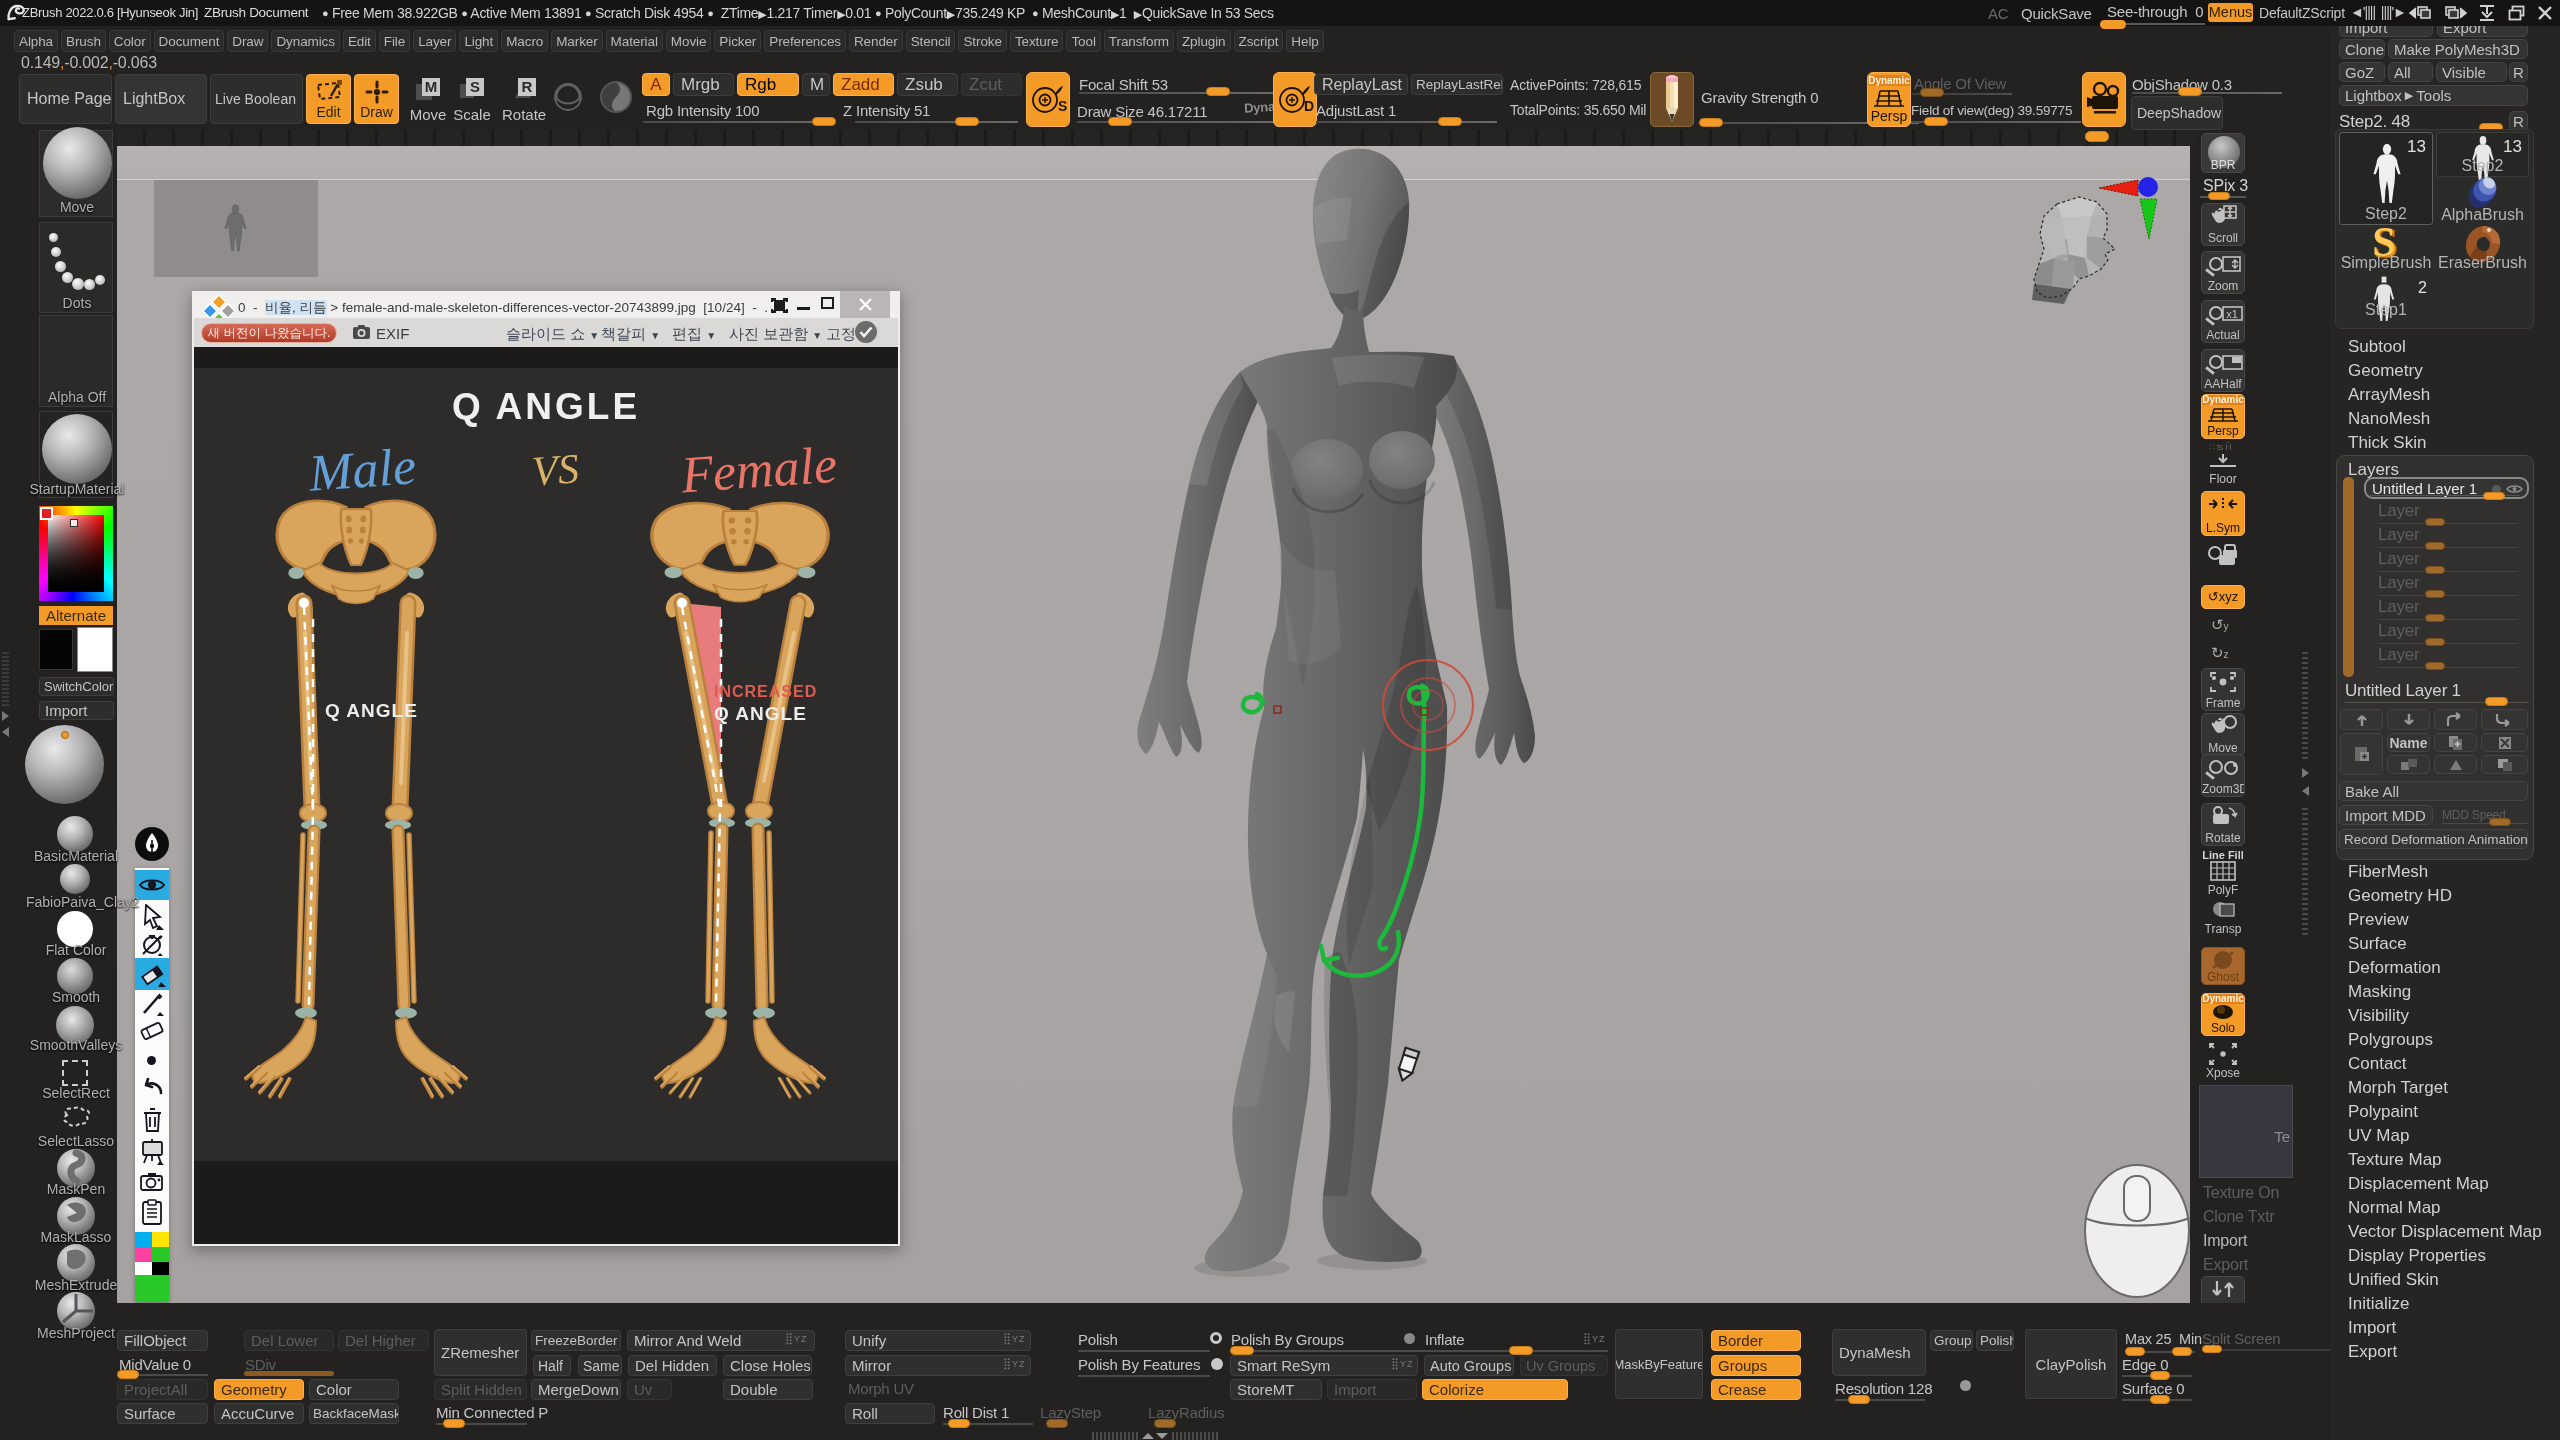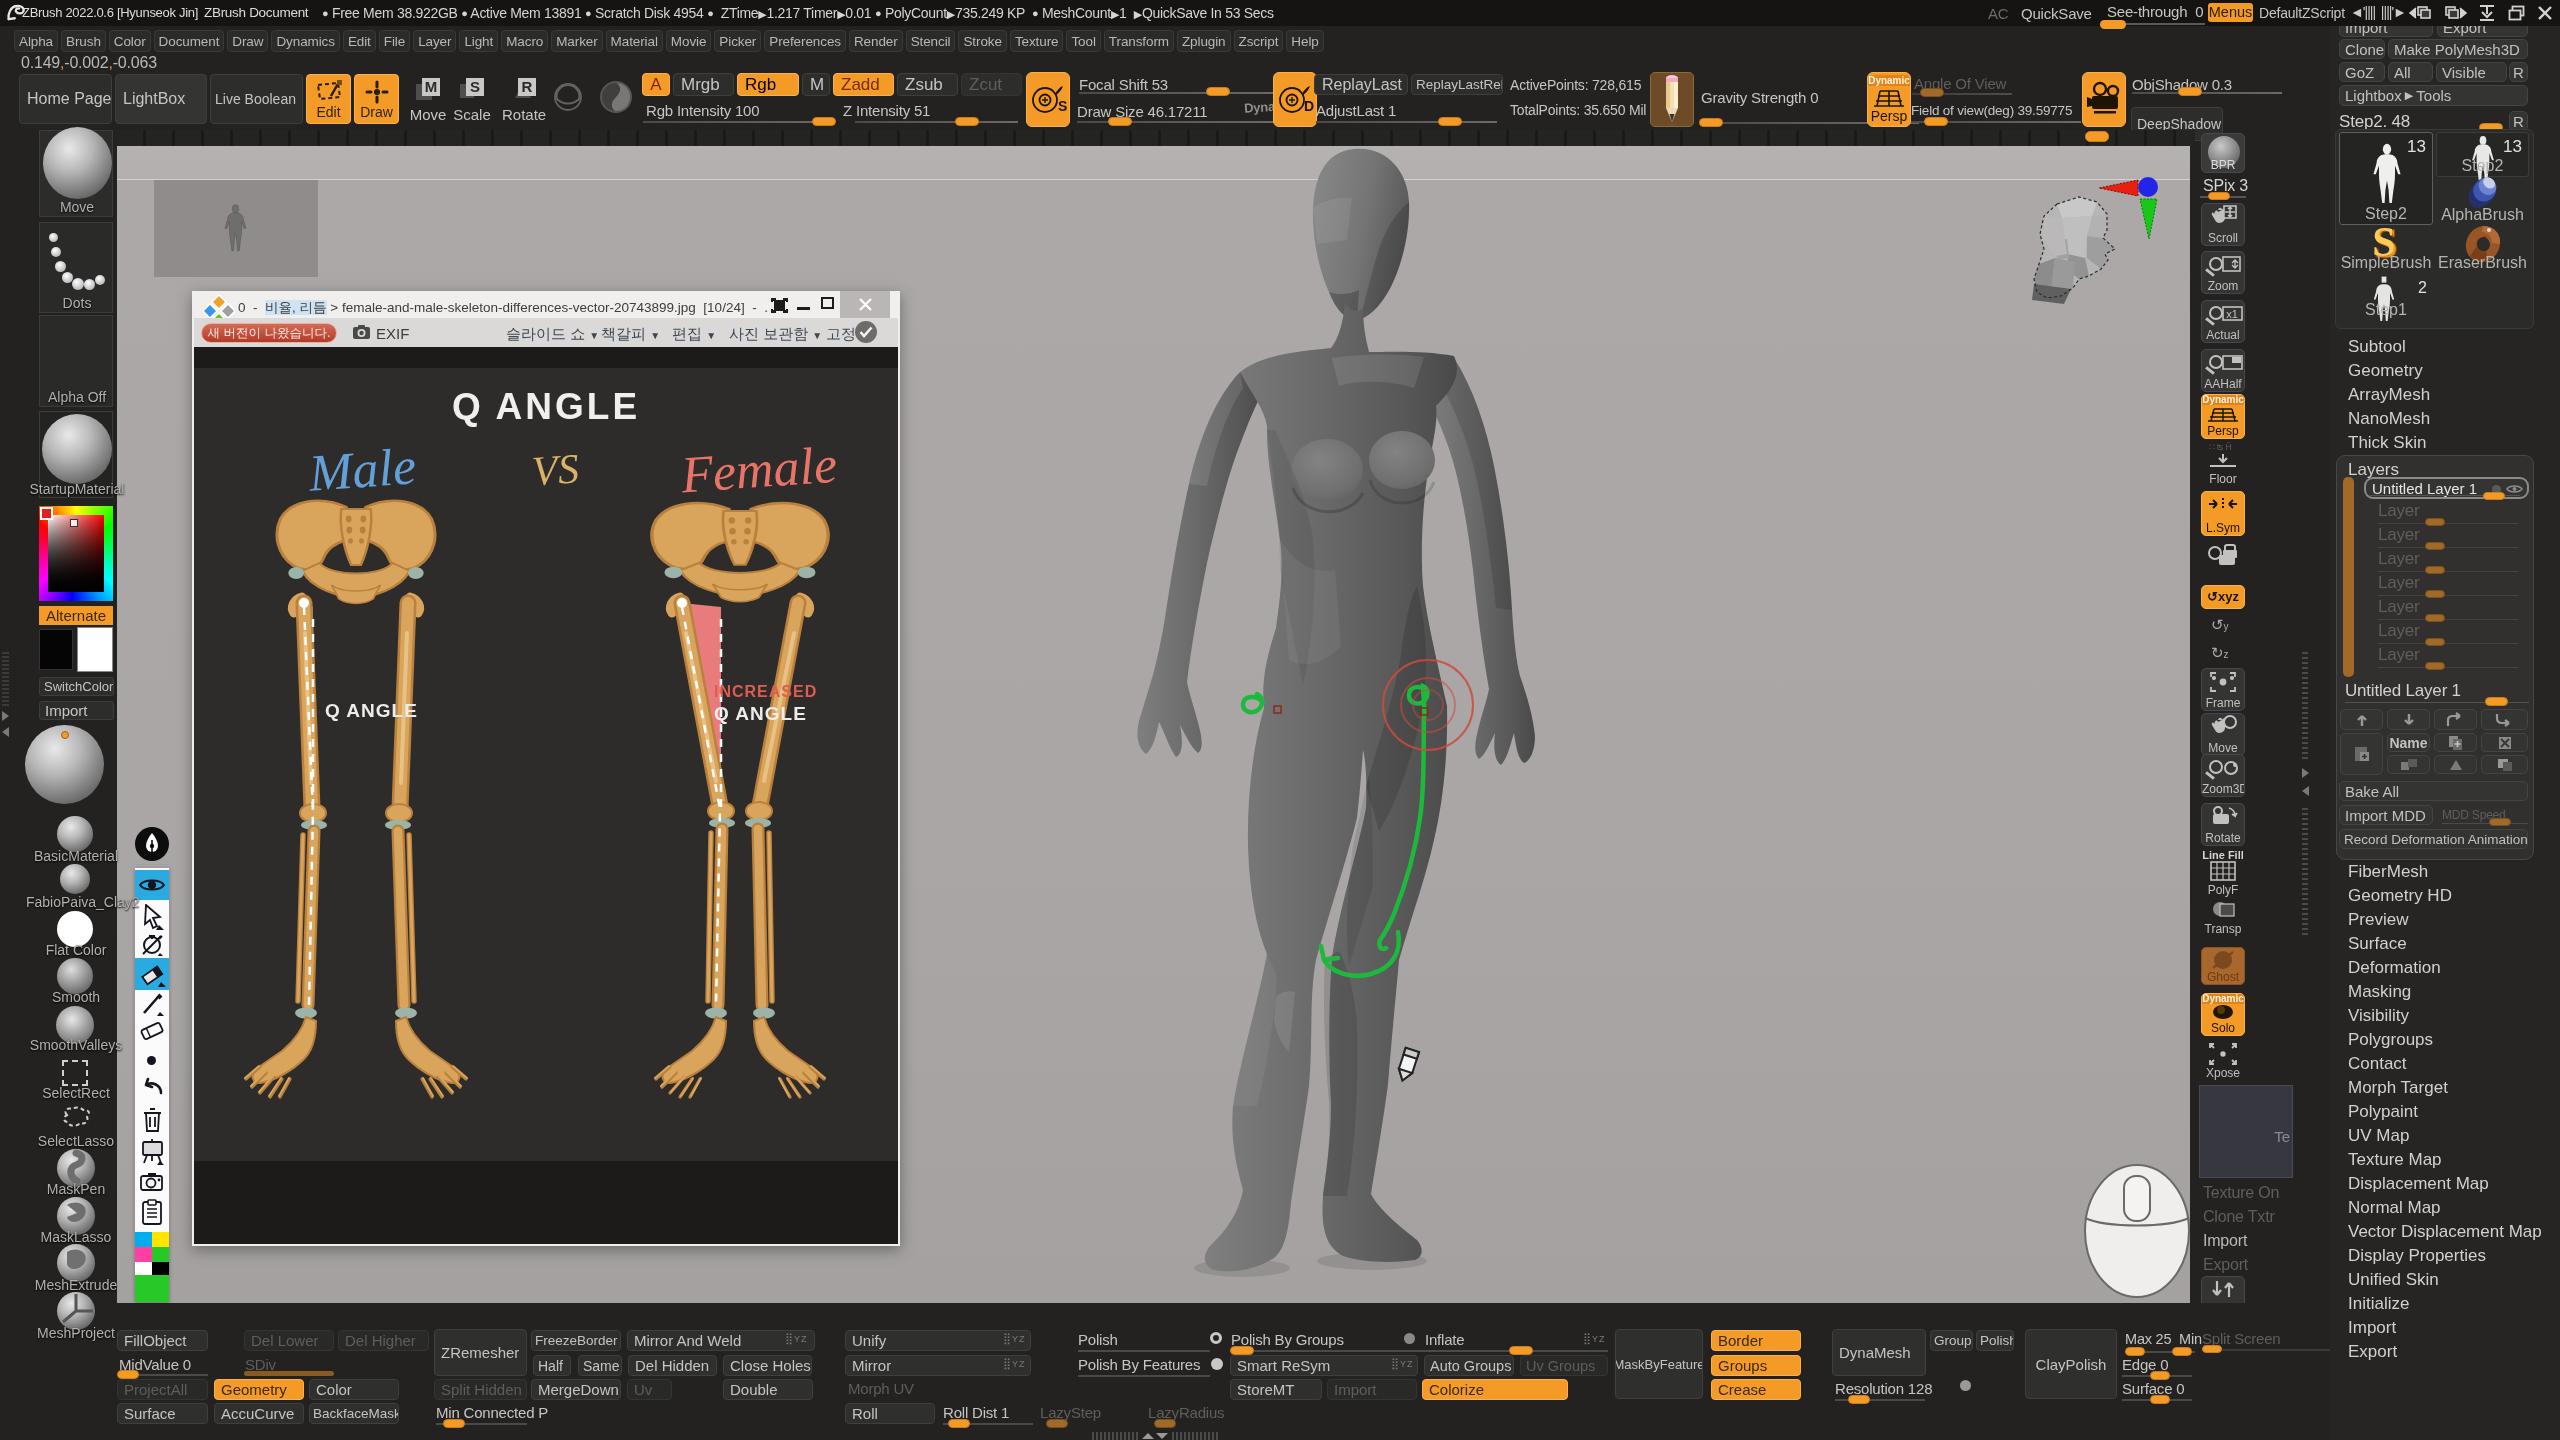--- a/index.html
+++ b/index.html
@@ -219,21 +219,21 @@
             <circle cx="29" cy="10" r="5" fill="none" stroke="#1d1405" stroke-width="2.4"></circle>
             <rect x="8" y="15" width="26" height="13" rx="2"></rect>
             <path d="M8 18 L3 16 v10 L8 25 Z"></path>
             <rect x="10" y="30" width="22" height="2.5"></rect>
           </g>
         </svg>
       </div>
   <div class="lbl" style="left:2132px;top:76px">ObjShadow 0.3</div>
   <div class="track" style="left:2132px;top:92px;width:150px"></div>
   <div class="handle" style="left:2178px;top:87px"></div>
-  <div class="btn" style="left:2131px;top:107px;width:92px;height:21px;font-size:14px;padding:16px 5px">DeepShadow</div>
+  <div class="btn" style="left:2131px;top:96px;width:92px;height:21px;font-size:14px;padding:16px 5px">DeepShadow</div>
 </div>
 
 <div class="abs" style="left:117px;top:130px;width:2078px;height:16px;background:repeating-linear-gradient(90deg,#242423 0 26px,#1a1a19 26px 29px)"></div>
 <div class="handle" style="left:2085px;top:131px;width:24px;height:11px"></div>
 
 <div class="abs" id="leftbar" style="left:0;top:130px;width:117px;height:1230px;background:#232221;z-index:3">
   <style>
   .sth{position:absolute;left:39px;width:74px;background:#2c2c2b;border:1px solid #3c3c3b}
   .sth .lab{position:absolute;bottom:1px;left:-13px;width:100px;text-align:center;font-size:14px;color:#b2b1b0;text-shadow:0 1px 2px #000}
   .sphere{position:absolute;border-radius:50%;background:radial-gradient(circle at 38% 30%,#e9e9e9,#b7b7b7 35%,#7f7f7f 65%,#4e4e4e 92%)}
@@ -750,21 +750,21 @@
           </g>
         </svg><div class="t" style="color:#1d1405">L.Sym</div></div>
   <div class="rsb" style="top:413px;height:38px;background:none;border:none"><svg width="36" height="26" viewBox="0 0 36 26">
           <g fill="#c2c1c0">
             <circle cx="10" cy="10" r="6" fill="none" stroke="#c2c1c0" stroke-width="2"></circle>
             <rect x="14" y="12" width="16" height="10" rx="2"></rect>
             <rect x="20" y="2" width="10" height="9" rx="2" fill="none" stroke="#c2c1c0" stroke-width="2"></rect>
             <rect x="18" y="7" width="14" height="8" rx="1"></rect>
           </g>
         </svg></div>
-  <div class="rsb or" style="top:455px;height:24px;line-height:22px;font-size:13px;font-weight:bold;color:#1d1405">↺xyz</div>
+  <div class="rsb or" style="top:455px;height:24px;line-height:22px;font-size:13px;font-weight:normal;color:#1d1405">↺xyz</div>
   <div class="abs" style="left:16px;top:486px;width:24px;height:21px;color:#a9a8a7;font-size:15px">↺<span style="font-size:10px">y</span></div>
   <div class="abs" style="left:16px;top:514px;width:24px;height:21px;color:#a9a8a7;font-size:15px">↻<span style="font-size:10px">z</span></div>
   <div class="rsb" style="top:538px"><svg width="32" height="26" viewBox="0 0 32 26">
           <g stroke="#c2c1c0" stroke-width="1.8" fill="none">
             <path d="M4 8 v-4 h5 M23 4 h5 v4 M28 18 v4 h-5 M9 22 h-5 v-4"></path>
             <circle cx="16" cy="13" r="2.5" fill="#c2c1c0"></circle>
             <circle cx="7" cy="9" r="1.2" fill="#c2c1c0"></circle>
             <circle cx="25" cy="9" r="1.2" fill="#c2c1c0"></circle>
           </g>
         </svg><div class="t">Frame</div></div>

